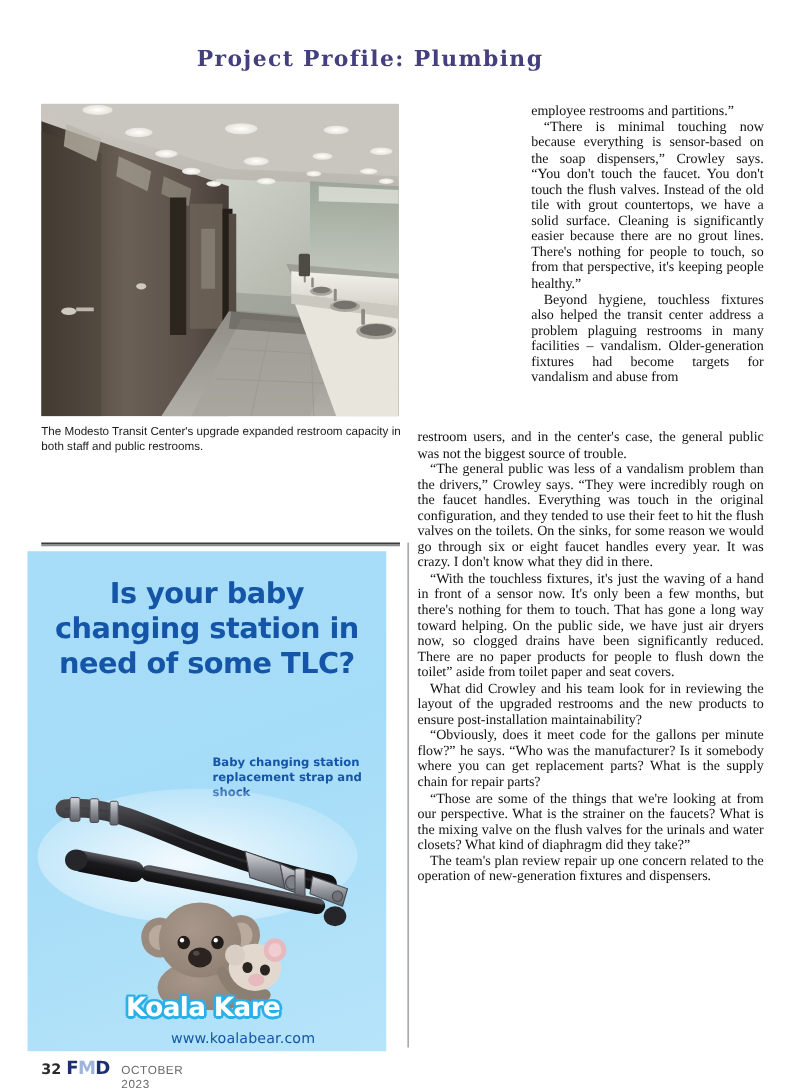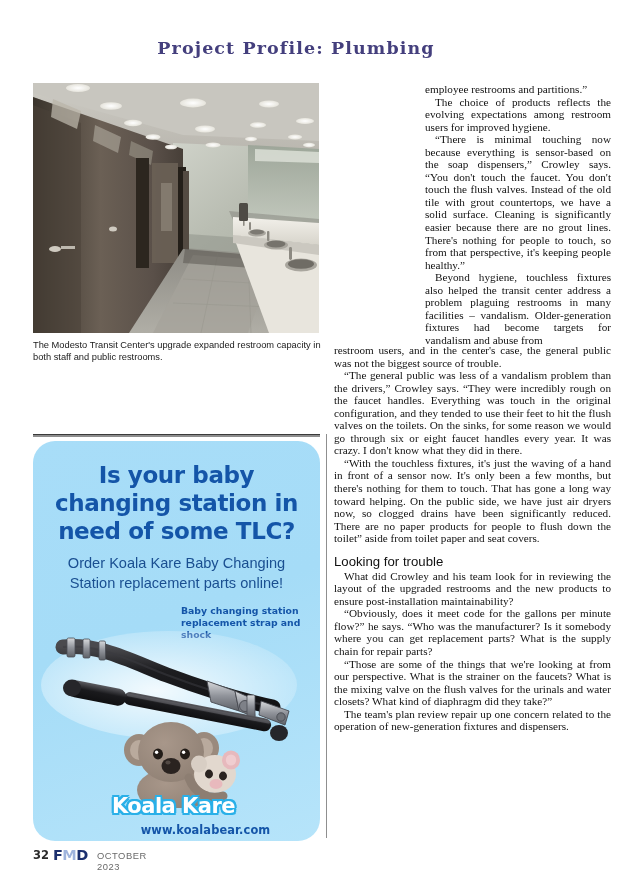--- a/index.html
+++ b/index.html
@@ -26,24 +26,23 @@
   }
 
   
   .ad-rule {
     position:absolute; left:33px; top:434px; width:287px; height:3px;
     background:linear-gradient(to bottom,#3a3a3a 0 1px,#8d8d8d 1px 3px);
   }
 
   
   .ad {
-    position:absolute; left:33px; top:441px; width:287px; height:400px;
+    position:absolute; left:22px; top:441px; width:287px; height:400px;
     background:linear-gradient(160deg,#a8ddf8 0%,#a5dcf7 45%,#b6e4fa 100%);
     overflow:hidden;
-    border-radius:22px;
   }
   .ad-head {
     position:absolute; left:12px; top:20px; width:263px; text-align:center;
     font-family:"DejaVu Sans", sans-serif; font-weight:bold; font-size:23px;
     line-height:28px; color:#1455a8; letter-spacing:-0.4px;
   }
   .ad-sub {
     position:absolute; left:14px; top:112px; width:259px; text-align:center;
     font-family:"Liberation Sans", sans-serif; font-size:14.6px; line-height:20px;
     color:#1a4f91;
@@ -60,21 +59,21 @@
   .logo {
     position:absolute; left:0; top:353px; width:281px; text-align:center;
     font-family:"DejaVu Sans", sans-serif; font-weight:bold; font-size:21px;
     color:#ffffff; letter-spacing:-0.5px;
     text-shadow:
       -2.2px 0 0 #2ab0e8, 2.2px 0 0 #2ab0e8, 0 -2.2px 0 #2ab0e8, 0 2.2px 0 #2ab0e8,
       -1.6px -1.6px 0 #2ab0e8, 1.6px -1.6px 0 #2ab0e8, -1.6px 1.6px 0 #2ab0e8, 1.6px 1.6px 0 #2ab0e8;
   }
   .ad-url {
     position:absolute; left:0; top:382px; width:345px; text-align:center;
-    font-family:"DejaVu Sans", sans-serif; font-weight:bold; font-size:11.4px;
+    font-family:"DejaVu Sans", sans-serif; font-weight:normal; font-size:11.4px;
     color:#1455a8; letter-spacing:0.1px;
   }
 
   
   .vrule { position:absolute; left:326px; top:434px; width:1px; height:404px; background:#8f8f8f; }
 
   
   .col-right {
     position:absolute; left:425px; top:83px; width:186px;
     font-size:11.2px; line-height:12.55px; color:#111; text-align:justify;
@@ -217,21 +216,20 @@
     </svg>
   </div>
 
   <div class="caption">The Modesto Transit Center's upgrade expanded restroom capacity in both staff and public restrooms.</div>
 
   <div class="ad-rule"></div>
   <div class="vrule"></div>
 
   <div class="ad">
     <div class="ad-head">Is your baby changing station in need of some TLC?</div>
-    <div class="ad-sub">Order Koala Kare Baby Changing Station replacement parts online!</div>
     <div class="ad-prodlabel">Baby changing station replacement strap and shock</div>
 
     <svg class="prod-img" viewBox="0 0 281 125">
       <defs>
         <linearGradient id="webb" x1="0" y1="0" x2="0" y2="1">
           <stop offset="0" stop-color="#4a4a4e"></stop>
             <stop offset="0.4" stop-color="#1d1d20"></stop>
           <stop offset="1" stop-color="#121214"></stop>
         </linearGradient>
         <linearGradient id="shk" x1="0" y1="0" x2="0" y2="1">
@@ -306,30 +304,28 @@
       <ellipse cx="105" cy="68" rx="6.5" ry="5" fill="#e8b9bd"></ellipse>
       <path d="M78 62 C84 78 98 84 112 80" stroke="#8d7e72" stroke-width="9" fill="none" stroke-linecap="round"></path>
     </svg>
 
     <div class="logo">Koala Kare</div>
     <div class="ad-url">www.koalabear.com</div>
   </div>
 
   <div class="col-right">
     <p class="noind">employee restrooms and partitions.”</p>
-    <p>The choice of products reflects the evolving expectations among restroom users for improved hygiene.</p>
     <p>“There is minimal touching now because everything is sensor-based on the soap dispensers,” Crowley says. “You don't touch the faucet. You don't touch the flush valves. Instead of the old tile with grout countertops, we have a solid surface. Cleaning is significantly easier because there are no grout lines. There's nothing for people to touch, so from that perspective, it's keeping people healthy.”</p>
     <p>Beyond hygiene, touchless fixtures also helped the transit center address a problem plaguing restrooms in many facilities – vandalism. Older-generation fixtures had become targets for vandalism and abuse from</p>
   </div>
 
   <div class="col-full">
     <p class="noind">restroom users, and in the center's case, the general public was not the biggest source of trouble.</p>
     <p>“The general public was less of a vandalism problem than the drivers,” Crowley says. “They were incredibly rough on the faucet handles. Everything was touch in the original configuration, and they tended to use their feet to hit the flush valves on the toilets. On the sinks, for some reason we would go through six or eight faucet handles every year. It was crazy. I don't know what they did in there.</p>
     <p>“With the touchless fixtures, it's just the waving of a hand in front of a sensor now. It's only been a few months, but there's nothing for them to touch. That has gone a long way toward helping. On the public side, we have just air dryers now, so clogged drains have been significantly reduced. There are no paper products for people to flush down the toilet” aside from toilet paper and seat covers.</p>
-    <p class="subhead">Looking for trouble</p>
     <p>What did Crowley and his team look for in reviewing the layout of the upgraded restrooms and the new products to ensure post-installation maintainability?</p>
     <p>“Obviously, does it meet code for the gallons per minute flow?” he says. “Who was the manufacturer? Is it somebody where you can get replacement parts? What is the supply chain for repair parts?</p>
     <p>“Those are some of the things that we're looking at from our perspective. What is the strainer on the faucets? What is the mixing valve on the flush valves for the urinals and water closets? What kind of diaphragm did they take?”</p>
     <p>The team's plan review repair up one concern related to the operation of new-generation fixtures and dispensers.</p>
   </div>
 
   <div class="footer">
     <span class="pgnum">32</span>
     <span class="fmd"><span>F</span><span class="m">M</span><span>D</span></span>
     <span class="issue">OCTOBER 2023</span>

